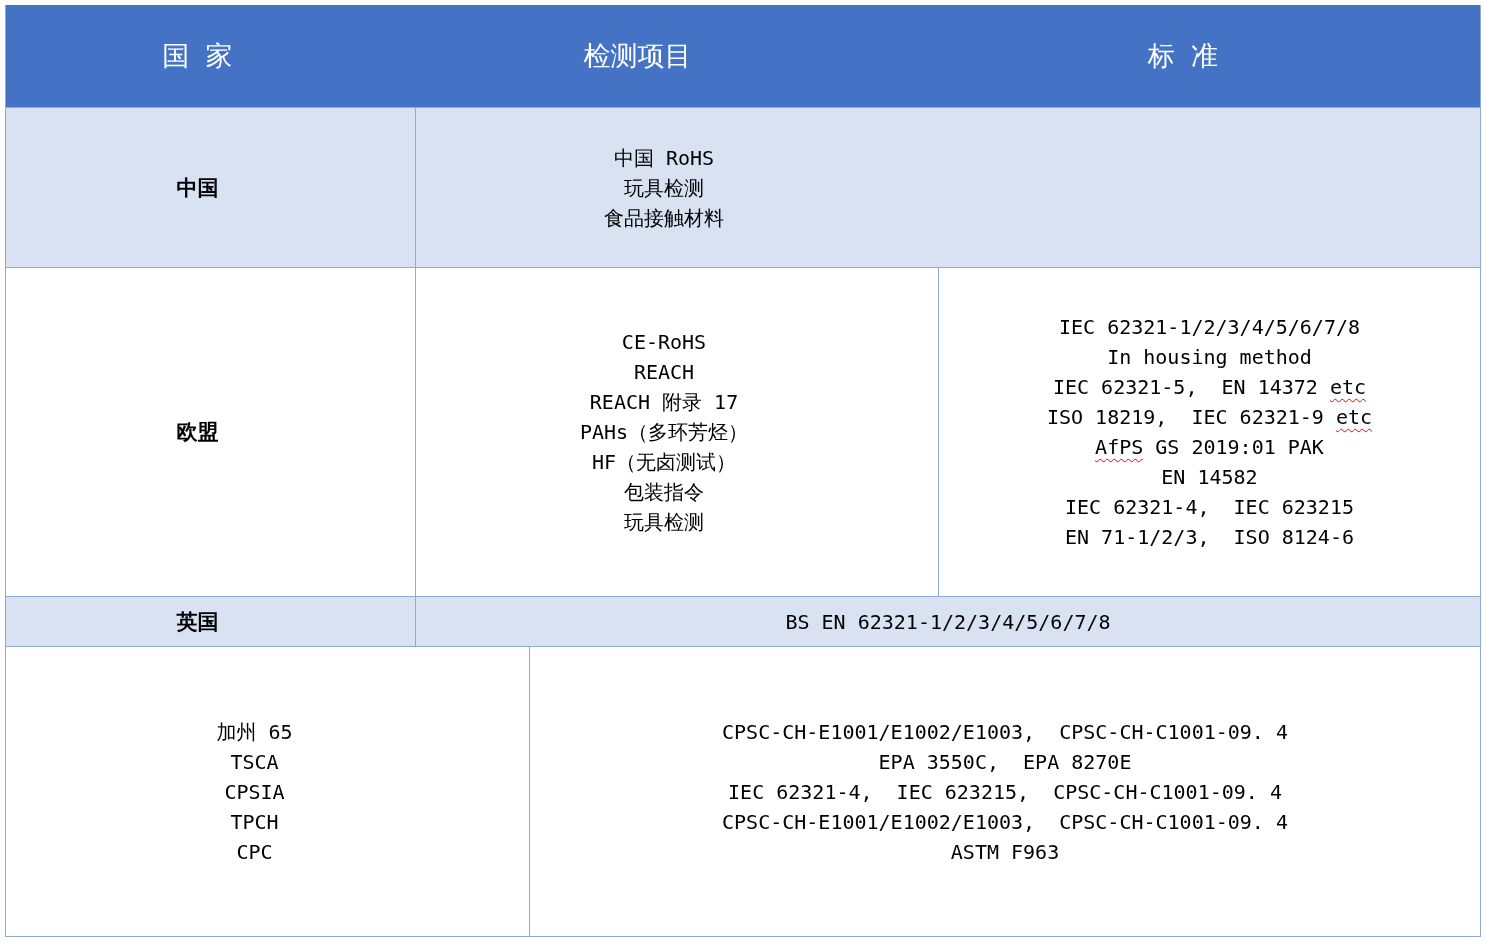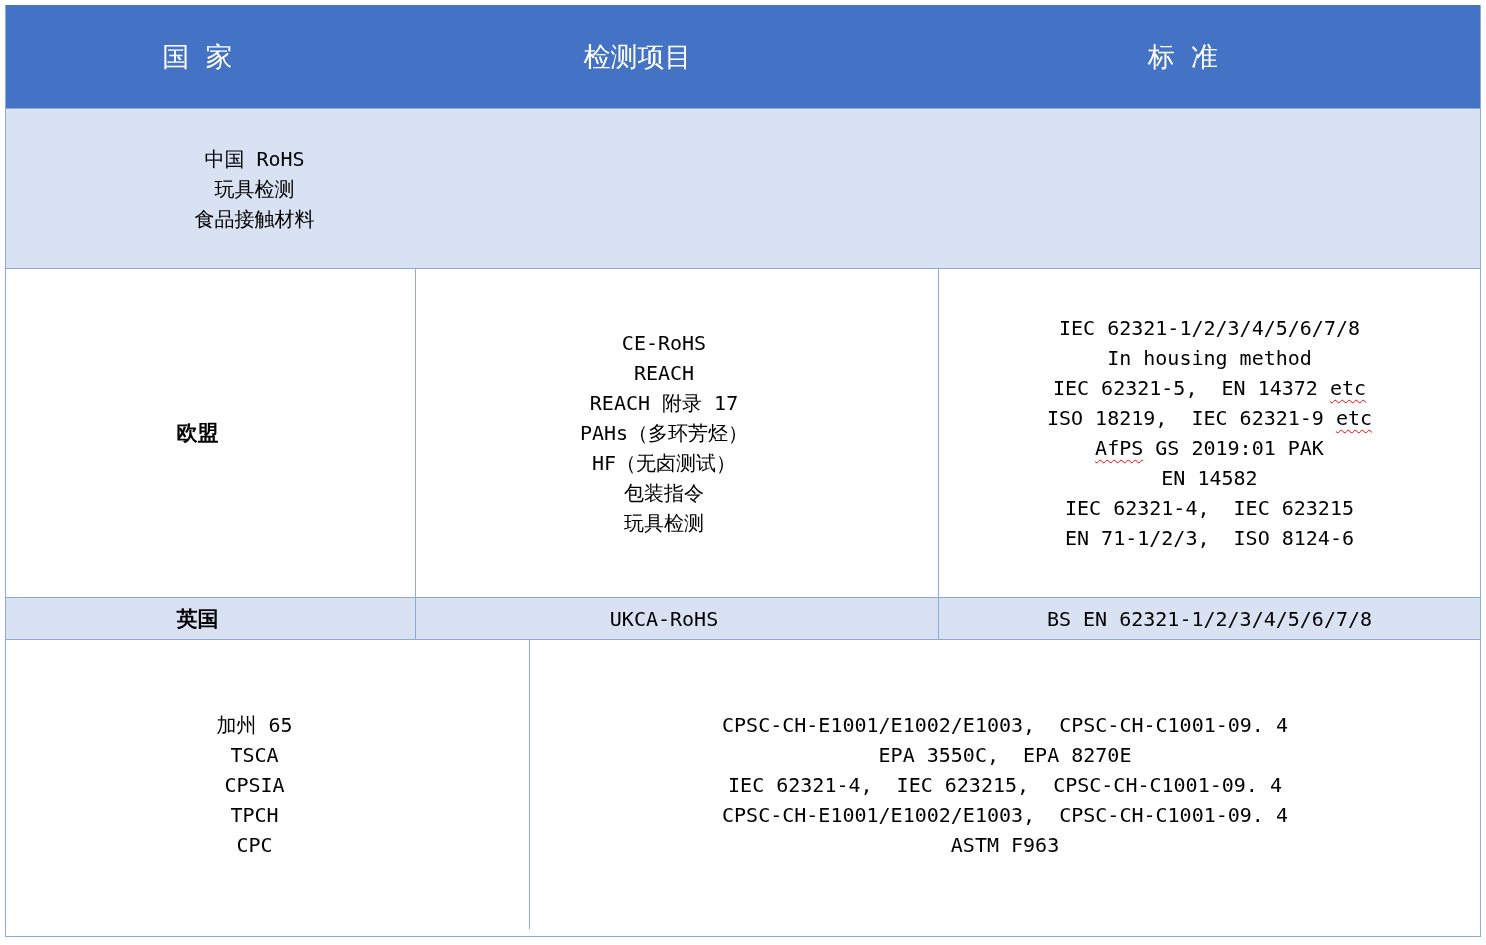--- a/index.html
+++ b/index.html
@@ -48,21 +48,21 @@
   .body-row {
     color: var(--body-text);
     font-size: 20px;
     background: #FFFFFF;
     border-top: 1px solid var(--border);
   }
   .body-row:nth-child(odd) { background: var(--shade-bg); }
   .body-row .cell + .cell { border-left: 1px solid var(--border); margin-left: 26px; }
   .body-row:nth-child(1) { height: 160px; }
   .body-row:nth-child(2) { height: 329px; }
-  .body-row:nth-child(3) { height: 42px; }
+  .body-row:nth-child(3) { height: 50px; }
   .body-row:nth-child(4) { height: 290px; }
   .line { line-height: 30px; min-height: 30px; }
   .country-label { font-weight: bold; font-size: 21px; }
   .sq {
     text-decoration-line: underline;
     text-decoration-style: wavy;
     text-decoration-color: var(--squiggle);
     text-decoration-thickness: 1px;
     text-underline-offset: 4px;
   }
@@ -78,30 +78,30 @@
       </div>
       <div class="cell col-items">
         <div class="line">检测项目</div>
       </div>
       <div class="cell col-standards">
         <div class="line">标 准</div>
       </div>
     </div>
     <div id="table-body">
         <div class="row body-row">
+          <div class="cell col-country"><div class="line country-label">中国</div></div>
           <div class="cell col-items"><div class="line">中国 RoHS</div><div class="line">玩具检测</div><div class="line">食品接触材料</div></div>
         </div>
         <div class="row body-row">
           <div class="cell col-country"><div class="line country-label">欧盟</div></div>
           <div class="cell col-items"><div class="line">CE-RoHS</div><div class="line">REACH</div><div class="line">REACH 附录 17</div><div class="line">PAHs（多环芳烃）</div><div class="line">HF（无卤测试）</div><div class="line">包装指令</div><div class="line">玩具检测</div></div>
           <div class="cell col-standards"><div class="line"><span>IEC 62321-1/2/3/4/5/6/7/8</span></div><div class="line"><span>In housing method</span></div><div class="line"><span>IEC 62321-5,  EN 14372 </span><span class="sq">etc</span></div><div class="line"><span>ISO 18219,  IEC 62321-9 </span><span class="sq">etc</span></div><div class="line"><span class="sq">AfPS</span><span> GS 2019:01 PAK</span></div><div class="line"><span>EN 14582</span></div><div class="line"><span>IEC 62321-4,  IEC 623215</span></div><div class="line"><span>EN 71-1/2/3,  ISO 8124-6</span></div></div>
         </div>
         <div class="row body-row">
           <div class="cell col-country"><div class="line country-label">英国</div></div>
-          <div class="cell col-items"><div class="line">UKCA-RoHS</div></div>
           <div class="cell col-standards"><div class="line"><span>BS EN 62321-1/2/3/4/5/6/7/8</span></div></div>
         </div>
         <div class="row body-row">
           <div class="cell col-items"><div class="line">加州 65</div><div class="line">TSCA</div><div class="line">CPSIA</div><div class="line">TPCH</div><div class="line">CPC</div></div>
           <div class="cell col-standards"><div class="line"><span>CPSC-CH-E1001/E1002/E1003,  CPSC-CH-C1001-09. 4</span></div><div class="line"><span>EPA 3550C,  EPA 8270E</span></div><div class="line"><span>IEC 62321-4,  IEC 623215,  CPSC-CH-C1001-09. 4</span></div><div class="line"><span>CPSC-CH-E1001/E1002/E1003,  CPSC-CH-C1001-09. 4</span></div><div class="line"><span>ASTM F963</span></div></div>
         </div>
       </div>
   </div>
 </div>
 

